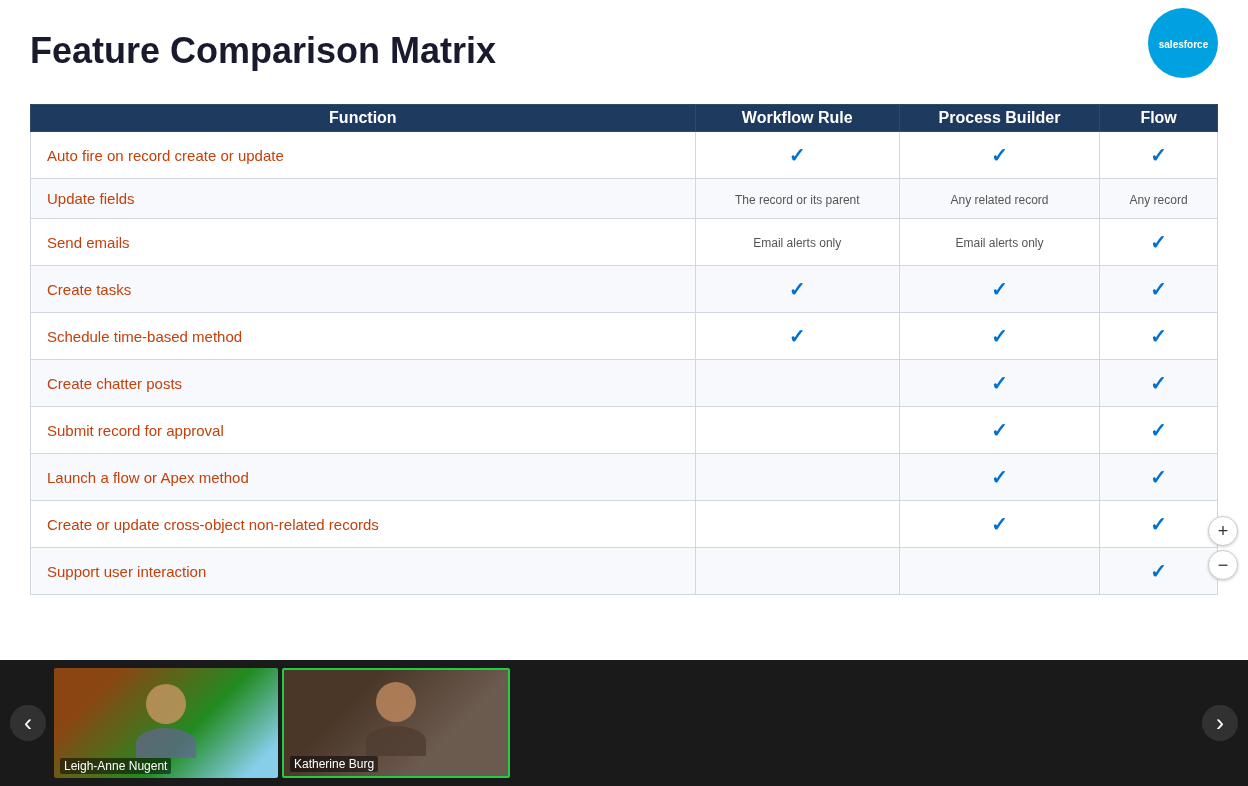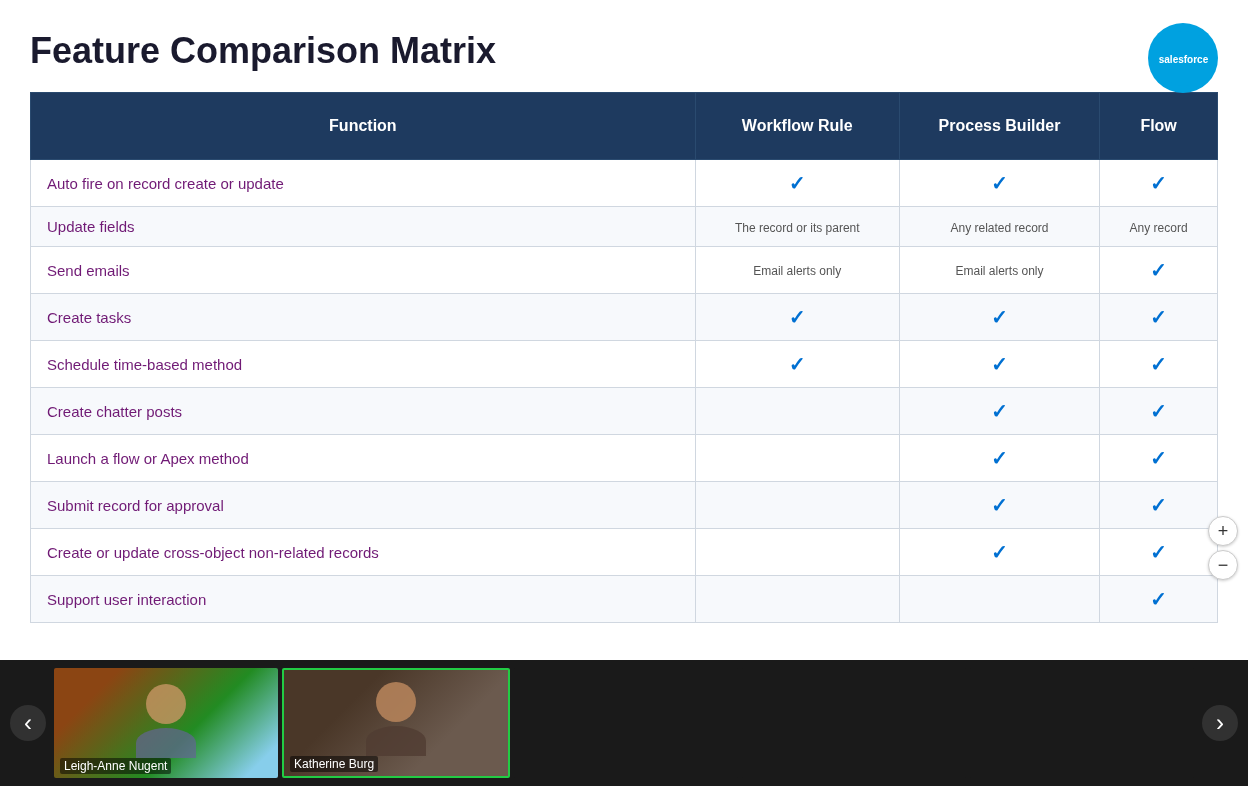--- a/index.html
+++ b/index.html
@@ -10,26 +10,26 @@
       width: 1248px;
       height: 660px;
       padding: 30px 30px 20px 30px;
       position: relative;
     }
 
     .page-title {
       font-size: 36px;
       font-weight: 900;
       color: #1a1a2e;
-      margin-bottom: 20px;
+      margin-bottom: 32px;
     }
 
     .salesforce-logo {
       position: absolute;
-      top: 23px;
+      top: 8px;
       right: 30px;
       width: 70px;
       height: 70px;
       background: #00a1e0;
       border-radius: 50%;
       display: flex;
       align-items: center;
       justify-content: center;
       color: white;
       font-size: 11px;
@@ -43,21 +43,21 @@
       border-collapse: collapse;
       font-size: 15px;
     }
 
     .comparison-table thead tr {
       background: #1e3a5f;
       color: white;
     }
 
     .comparison-table thead th {
-      padding: 24px 16px;
+      padding: 4px 16px;
       text-align: center;
       font-weight: 600;
       font-size: 16px;
       border: 1px solid #2a4a6f;
     }
 
     .comparison-table thead th:first-child {
       text-align: center;
       width: 56%;
     }
@@ -77,21 +77,21 @@
     .comparison-table tbody td {
       padding: 11px 16px;
       border: 1px solid #d0d7e0;
       text-align: center;
       color: #333;
       font-size: 14px;
     }
 
     .comparison-table tbody td:first-child {
       text-align: left;
-      color: #701a75;
+      color: #c2410c;
       font-size: 15px;
     }
 
     .check-mark {
       color: #0070d2;
       font-size: 20px;
       font-weight: bold;
     }
 
     .cell-text {
@@ -277,27 +277,27 @@
           <td><span class="check-mark">✓</span></td>
           <td><span class="check-mark">✓</span></td>
         </tr>
         <tr>
           <td>Create chatter posts</td>
           <td></td>
           <td><span class="check-mark">✓</span></td>
           <td><span class="check-mark">✓</span></td>
         </tr>
         <tr>
+          <td>Submit record for approval</td>
+          <td></td>
+          <td><span class="check-mark">✓</span></td>
+          <td><span class="check-mark">✓</span></td>
+        </tr>
+        <tr>
           <td>Launch a flow or Apex method</td>
-          <td></td>
-          <td><span class="check-mark">✓</span></td>
-          <td><span class="check-mark">✓</span></td>
-        </tr>
-        <tr>
-          <td>Submit record for approval</td>
           <td></td>
           <td><span class="check-mark">✓</span></td>
           <td><span class="check-mark">✓</span></td>
         </tr>
         <tr>
           <td>Create or update cross-object non-related records</td>
           <td></td>
           <td><span class="check-mark">✓</span></td>
           <td><span class="check-mark">✓</span></td>
         </tr>

